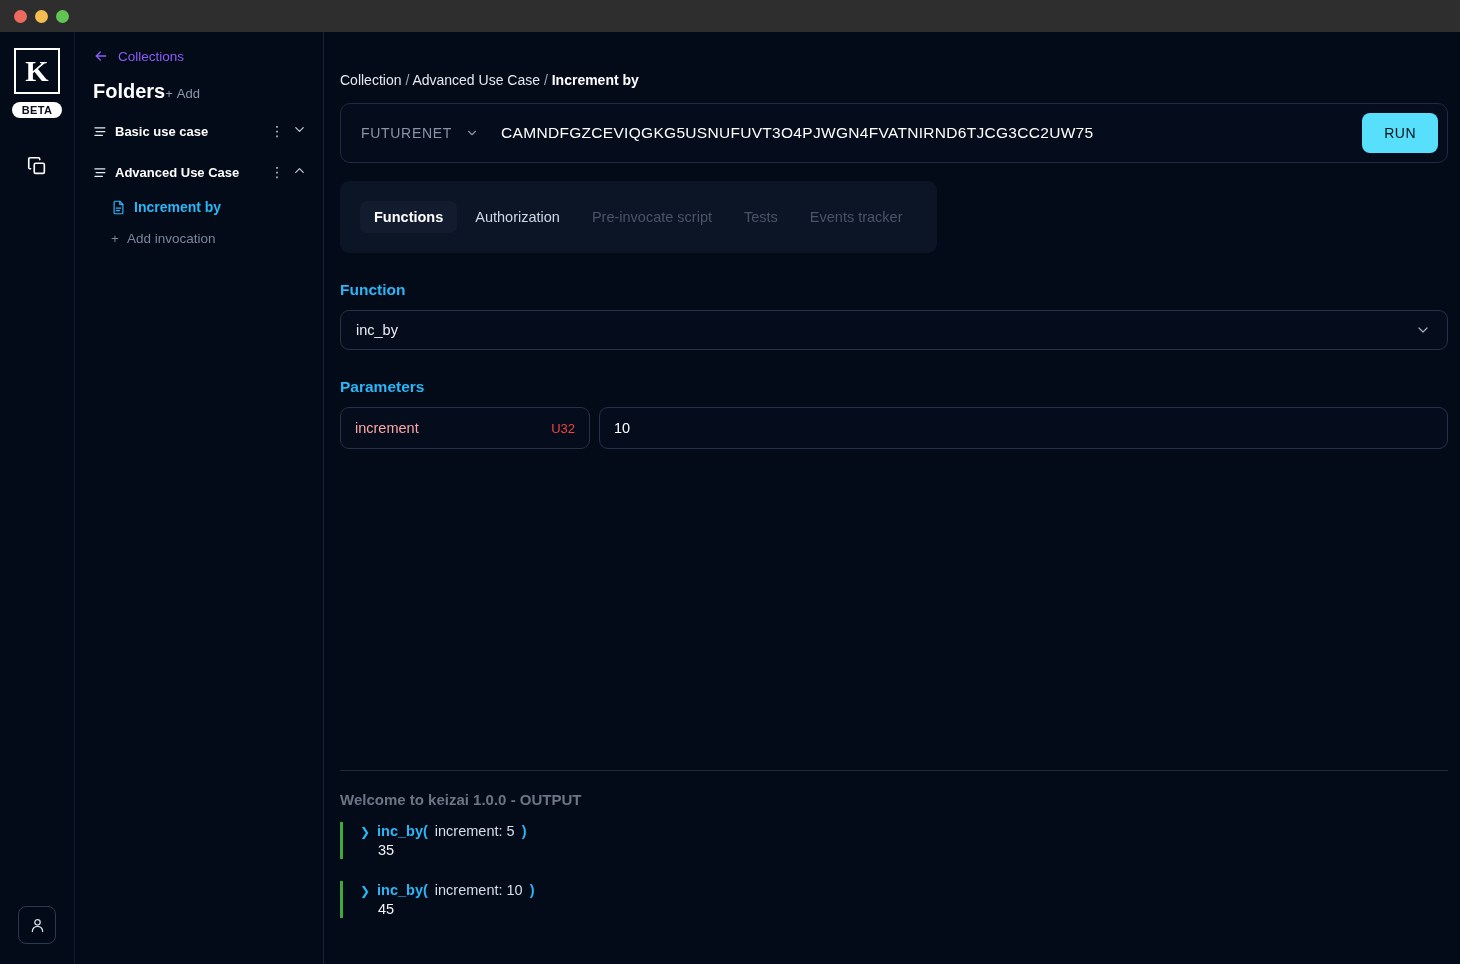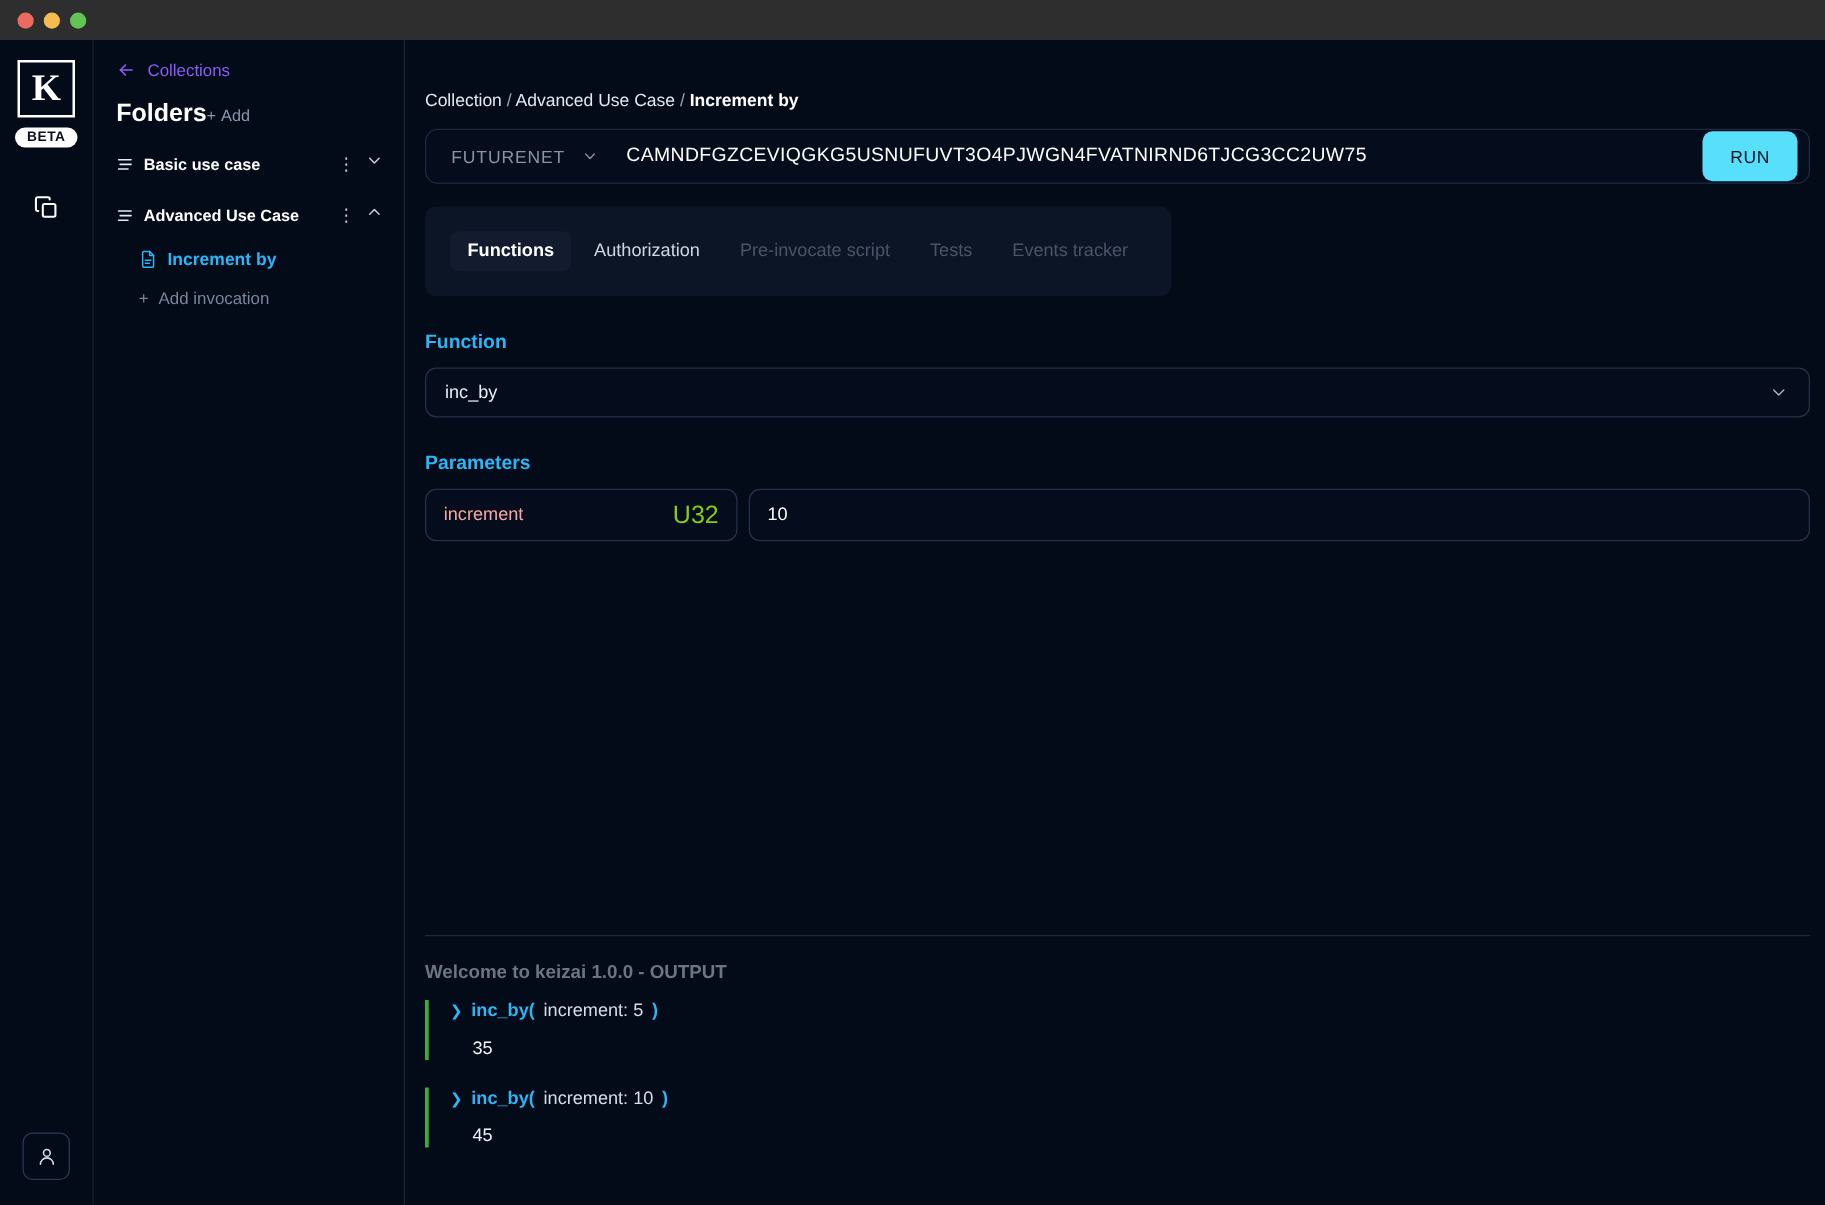--- a/index.html
+++ b/index.html
@@ -163,21 +163,21 @@
     display: flex;
     flex-direction: column;
   }
   .breadcrumb { font-size: 14px; color: #e4e9f1; padding-left: 0; }
   .breadcrumb .crumb { color: #e4e9f1; cursor: pointer; }
   .breadcrumb .sep { color: #9aa5b6; }
   .breadcrumb .current { color: #ffffff; font-weight: 700; }
 
   .addr-bar {
     margin-top: 15px;
-    height: 44px;
+    height: 60px;
     border: 1px solid #1e2b42;
     border-radius: 10px;
     background: #050c1b;
     display: flex;
     align-items: center;
     padding: 0 9px 0 20px;
   }
   .net-select {
     display: flex; align-items: center; gap: 13px;
     color: #8a94a6;
@@ -258,21 +258,21 @@
     flex: 0 0 250px;
     height: 42px;
     border: 1px solid #25324a;
     border-radius: 9px;
     background: #050c1b;
     display: flex;
     align-items: center;
     padding: 0 14px;
   }
   .param-name { flex: 1 1 auto; color: #fca5a5; font-size: 14.5px; }
-  .param-type { color: #84cc16; font-size: 20px; }
+  .param-type { color: #ef4444; font-size: 13px; }
   .param-value-box {
     flex: 1 1 auto;
     height: 42px;
     border: 1px solid #25324a;
     border-radius: 9px;
     background: #050c1b;
     display: flex;
     align-items: center;
     padding: 0 14px;
     color: #ffffff;
@@ -298,21 +298,21 @@
     font-size: 14.5px;
     display: flex;
     align-items: baseline;
     gap: 7px;
     font-family: "Liberation Sans", sans-serif;
   }
   .out-chev { color: #2bb6f6; font-size: 12px; }
   .out-fn { color: #2bb6f6; font-weight: 700; }
   .out-arg { color: #d7dee9; }
   .out-paren { color: #2bb6f6; font-weight: 700; }
-  .out-result { margin-top: 14px; color: #f1f4f9; font-size: 14.5px; padding-left: 18px; }
+  .out-result { margin-top: 3px; color: #f1f4f9; font-size: 14.5px; padding-left: 18px; }
 </style>
 </head>
 <body>
 
 <div id="app">
 
   <div class="titlebar">
     <span class="tl-dot tl-red"></span>
     <span class="tl-dot tl-yellow"></span>
     <span class="tl-dot tl-green"></span>

